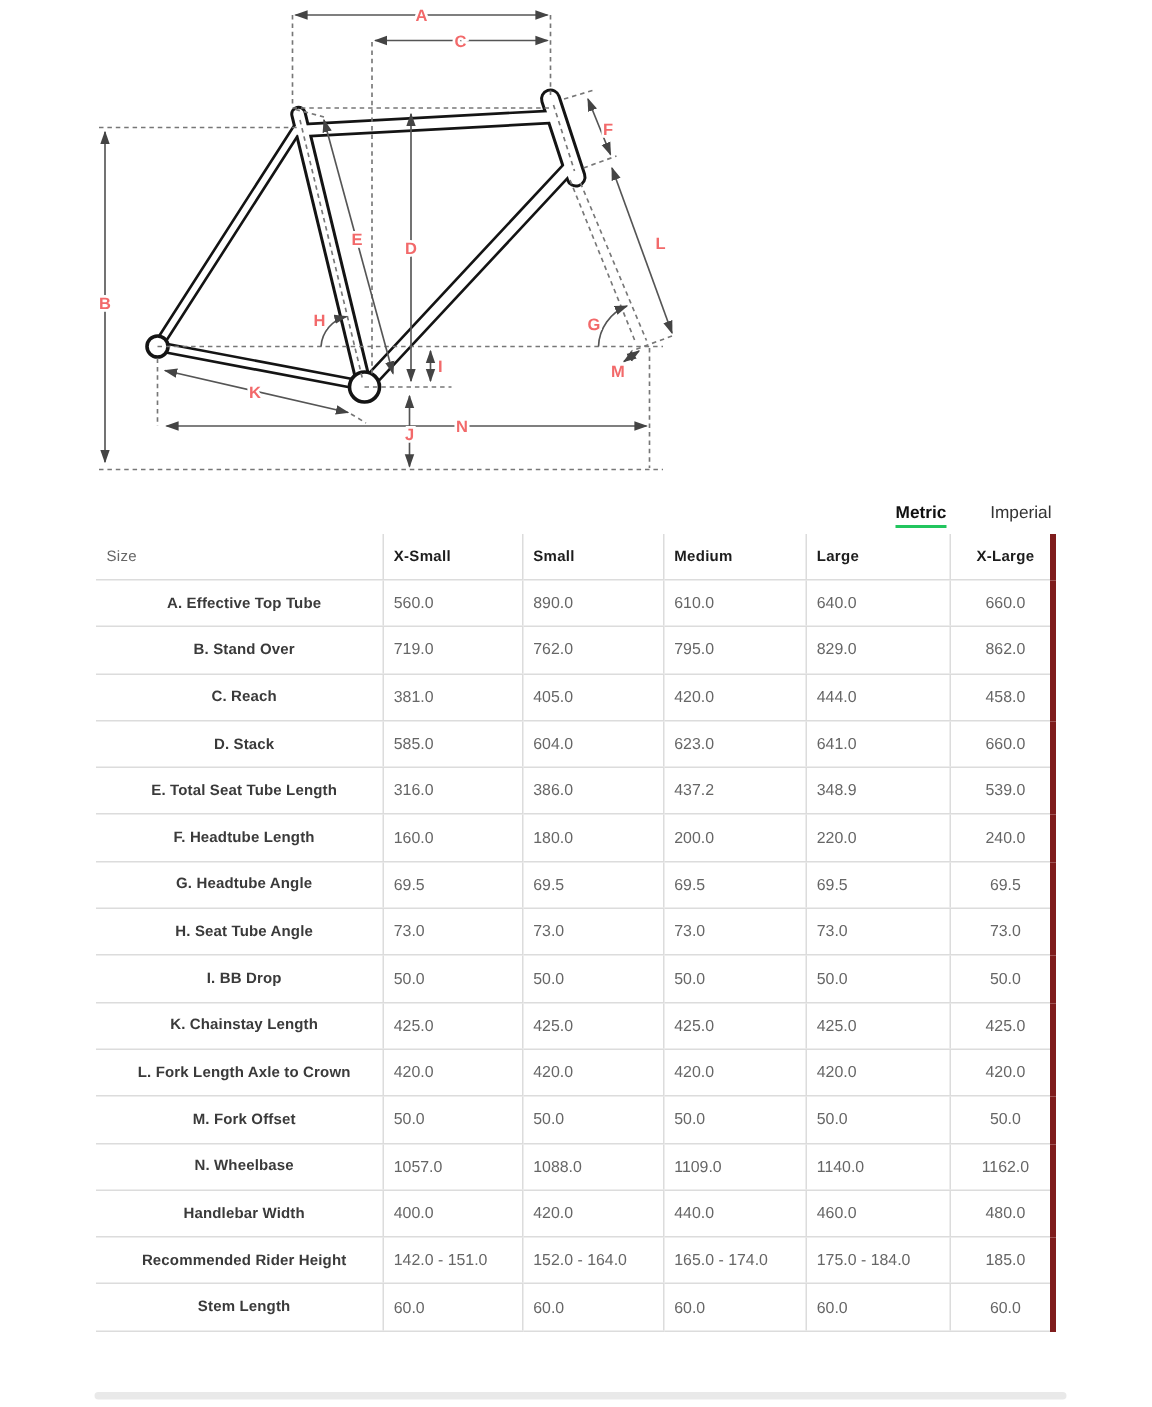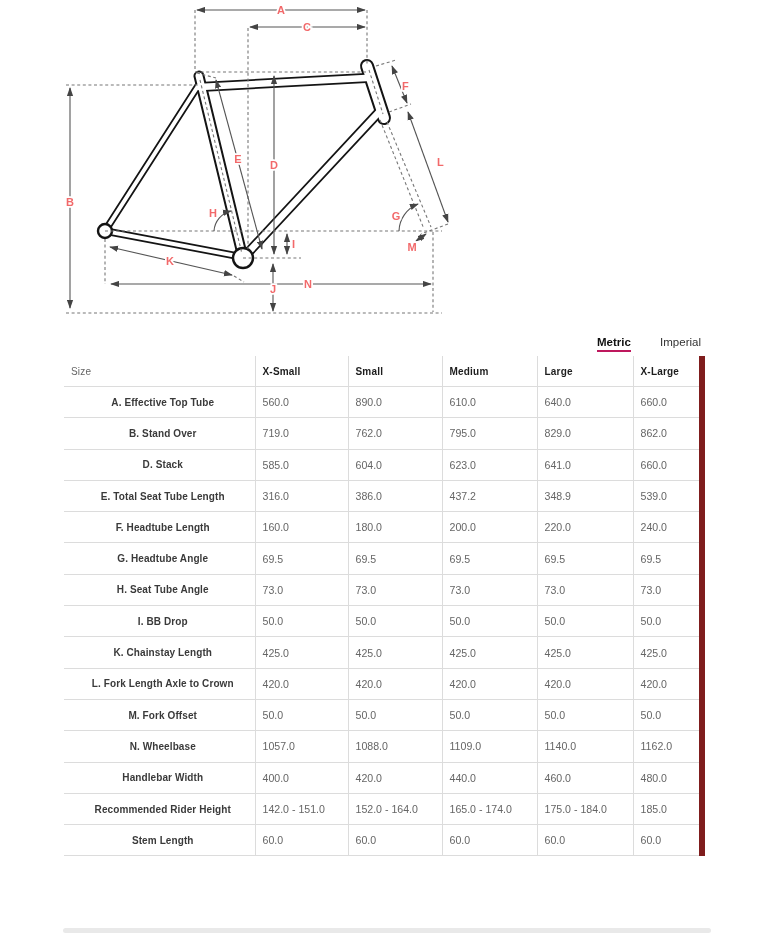--- a/index.html
+++ b/index.html
@@ -11,32 +11,32 @@
   .frw{stroke:#fff;fill:none;stroke-linecap:round;}
   .d{stroke:#777;stroke-width:1.1;fill:none;stroke-dasharray:3 2.6;}
   .m{stroke:#555;stroke-width:1.1;fill:none;marker-start:url(#ah);marker-end:url(#ah);}
   .arc{stroke:#555;stroke-width:1.1;fill:none;marker-end:url(#ah);}
   .L{font-family:"Liberation Sans",sans-serif;font-size:11px;font-weight:bold;fill:#f2696a;
      stroke:#fff;stroke-width:3.5px;paint-order:stroke;text-anchor:middle;}
   .Ls{text-anchor:start;}
   
   .units{position:absolute;top:336px;right:67px;font-size:11.5px;color:#333;}
   .unit{cursor:pointer;}
-  .unit.active{font-weight:bold;color:#111;border-bottom:2px solid #be185d;padding-bottom:2px;}
+  .unit.active{font-weight:bold;color:#111;border-bottom:2px solid #22c55e;padding-bottom:2px;}
   .unit.inactive{margin-left:26px;}
   
   table.geo{position:absolute;left:64px;top:356px;width:638px;border-collapse:collapse;
             table-layout:fixed;}
   table.geo th{height:30px;font-size:10px;font-weight:bold;color:#1d1d1d;text-align:left;
                padding:0 0 0 7px;border-bottom:1px solid #dcdcdc;letter-spacing:.2px;}
   table.geo th.size{font-weight:normal;color:#666;}
   table.geo td{height:30.3px;padding:0 0 0 7px;border-bottom:1px solid #dcdcdc;
                white-space:nowrap;overflow:hidden;}
   table.geo th:not(:first-child),table.geo td:not(:first-child){border-left:1px solid #dcdcdc;}
-  table.geo th:last-child,table.geo td:last-child{border-right:6px solid #7f1d1d;}
+  table.geo th:last-child,table.geo td:last-child{border-right:4px solid #7f1d1d;text-align:center;}
   td.lab{font-size:10px;font-weight:bold;color:#3a3a3a;letter-spacing:.1px;text-align:center;}
   td.val{font-size:10.6px;color:#666;}
   
   .hscroll{position:absolute;left:63px;top:928px;width:648px;height:5px;background:#e9e9e9;
            border-radius:2.5px;}
 </style>
 </head>
 <body>
 
 <div class="canvas">
@@ -157,20 +157,28 @@
         </tr>
         <tr>
           <td class="lab">B. Stand Over</td>
           <td class="val">719.0</td>
           <td class="val">762.0</td>
           <td class="val">795.0</td>
           <td class="val">829.0</td>
           <td class="val">862.0</td>
         </tr>
         <tr>
+          <td class="lab">C. Reach</td>
+          <td class="val">381.0</td>
+          <td class="val">405.0</td>
+          <td class="val">420.0</td>
+          <td class="val">444.0</td>
+          <td class="val">458.0</td>
+        </tr>
+        <tr>
           <td class="lab">D. Stack</td>
           <td class="val">585.0</td>
           <td class="val">604.0</td>
           <td class="val">623.0</td>
           <td class="val">641.0</td>
           <td class="val">660.0</td>
         </tr>
         <tr>
           <td class="lab">E. Total Seat Tube Length</td>
           <td class="val">316.0</td>

